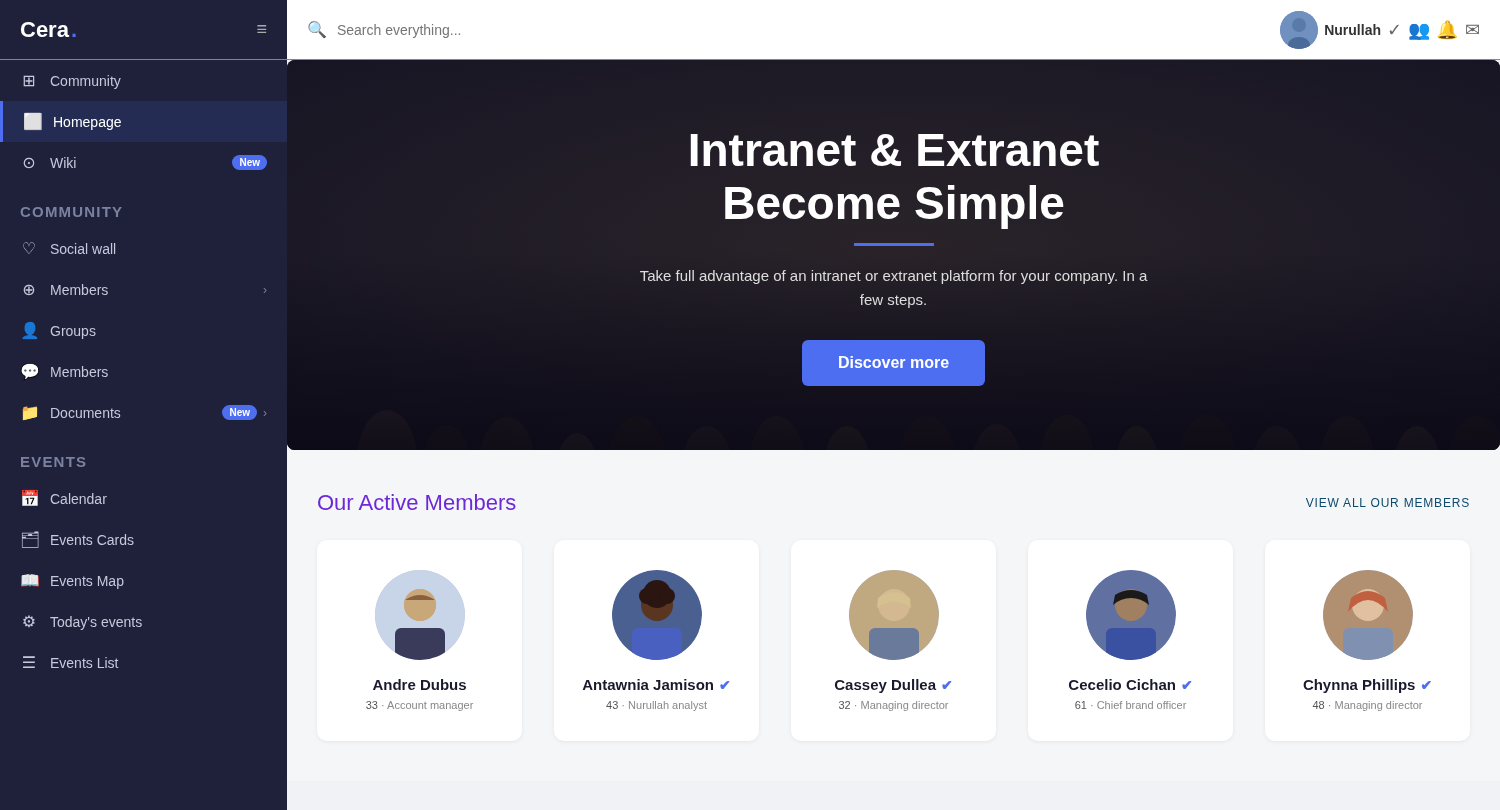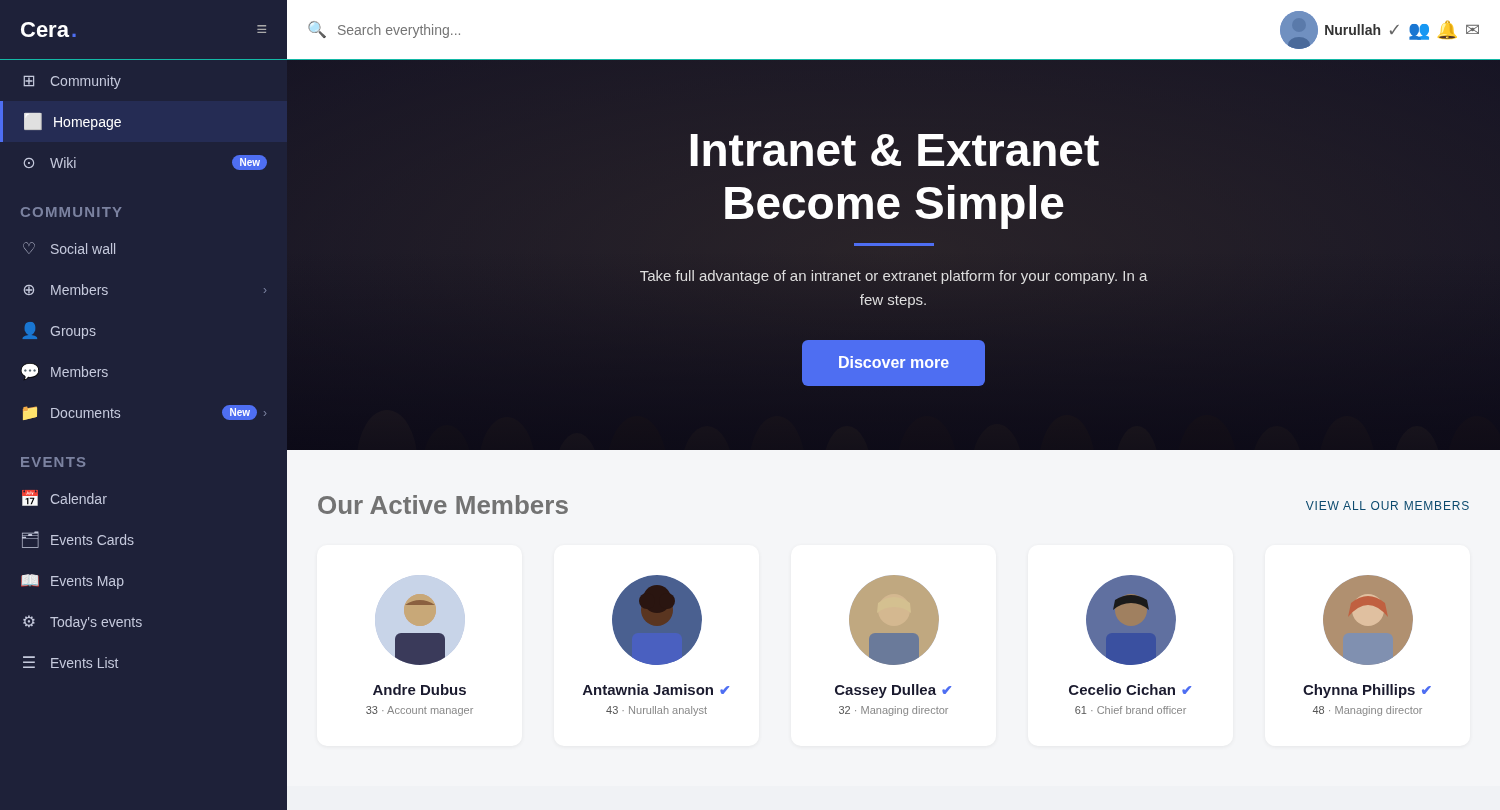--- a/index.html
+++ b/index.html
@@ -132,20 +132,21 @@
     
     .hero {
       width: 100%;
       height: 390px;
       position: relative;
       background: #2a2a2a;
       display: flex;
       align-items: center;
       justify-content: center;
       overflow: hidden;
+      border-radius: 8px;
     }
     .hero-bg {
       position: absolute;
       inset: 0;
       background: linear-gradient(rgba(20,20,40,0.55), rgba(20,20,40,0.65)),
         radial-gradient(ellipse at center, #4a3a2a 0%, #1a1520 100%);
     }
     
     .hero-crowd {
       position: absolute;
@@ -198,23 +199,23 @@
       background: #f5f6f8;
       padding: 40px 30px;
     }
     .members-header {
       display: flex;
       align-items: center;
       justify-content: space-between;
       margin-bottom: 24px;
     }
     .members-title {
-      font-size: 26px;
-      font-weight: 700;
-      color: #737373;
+      font-size: 22px;
+      font-weight: 400;
+      color: #6d28d9;
     }
     .view-all-link {
       font-size: 12px;
       font-weight: 400;
       color: #0c4a6e;
       text-transform: uppercase;
       letter-spacing: 0.8px;
       cursor: pointer;
       text-decoration: none;
     }

